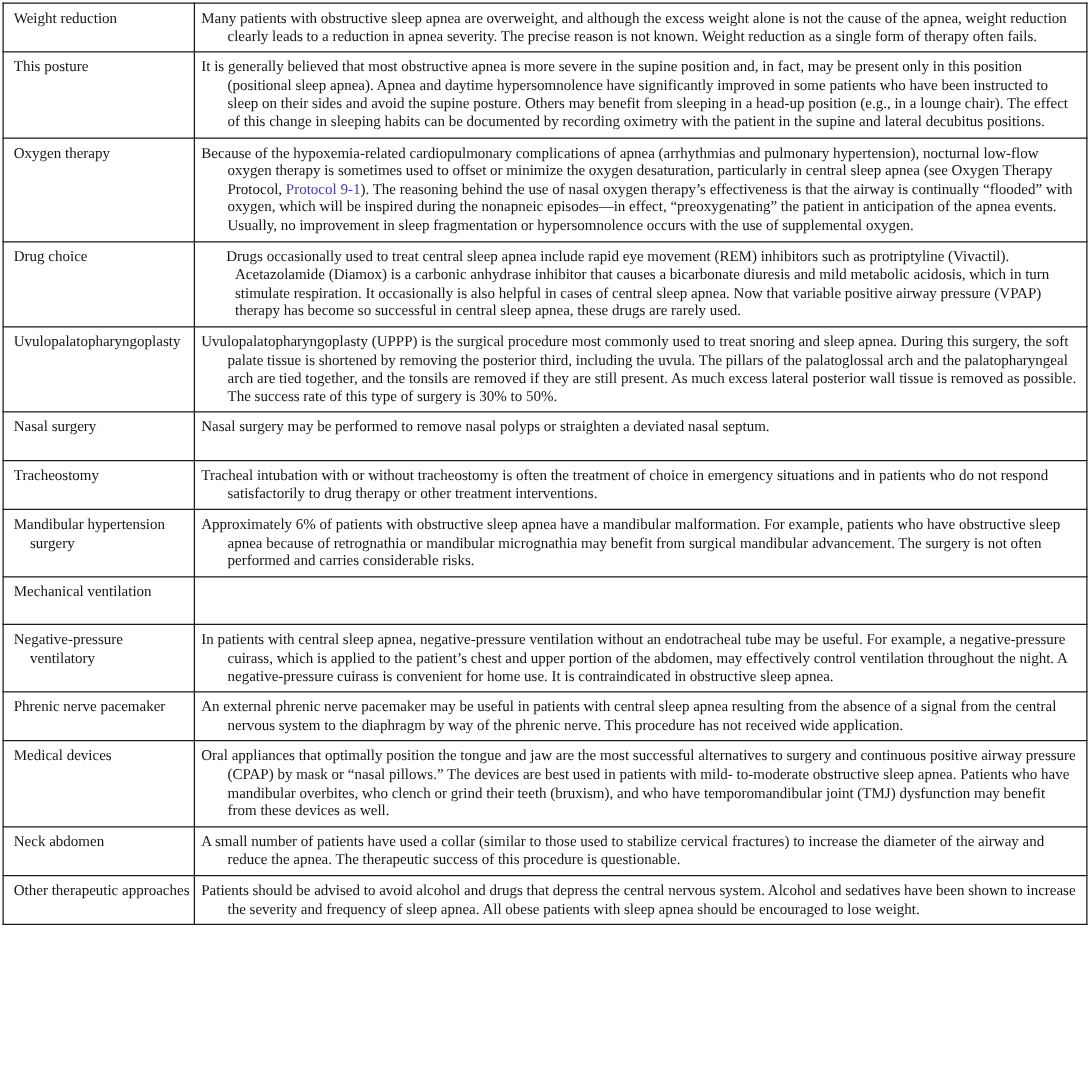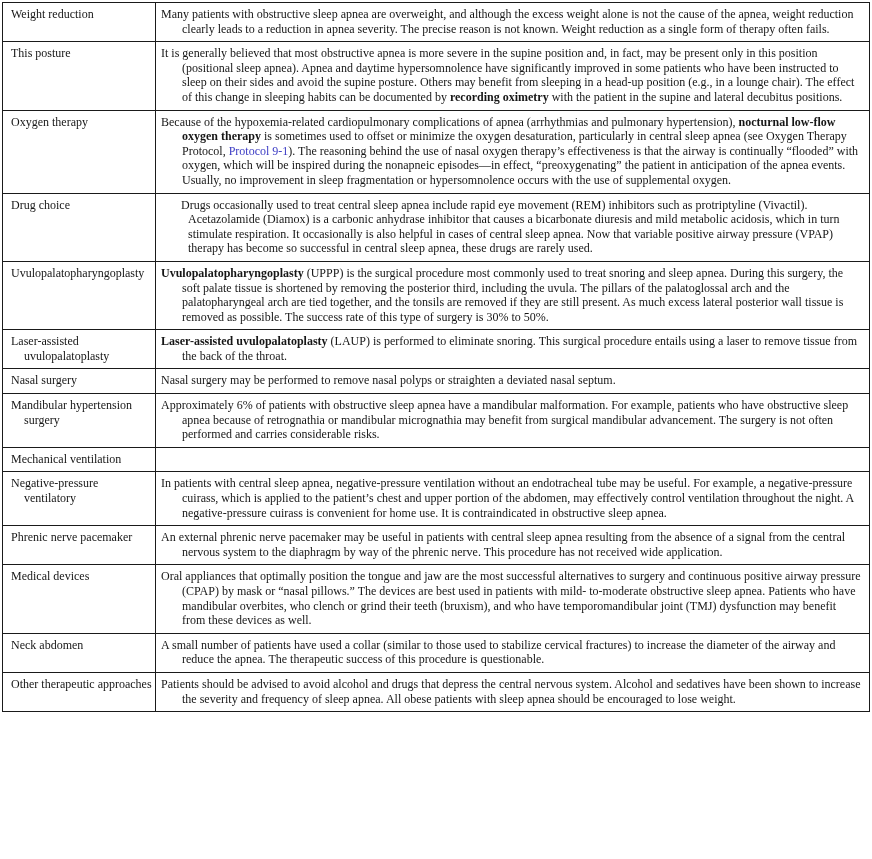--- a/index.html
+++ b/index.html
@@ -22,33 +22,33 @@
     border: 1px solid #1a1a1a;
     vertical-align: top;
     font-size: 12px;
     line-height: 14.6px;
     color: #161616;
     box-sizing: border-box;
     overflow: hidden;
   }
   td.name-cell {
     width: 153px;
-    padding: 4px 2px 5px 21px;
+    padding: 4px 2px 19px 21px;
     text-indent: -13px;
   }
   td.desc-cell {
     padding: 4px 7px 5px 26px;
     text-indent: -21px;
   }
   tr.indented td.desc-cell {
     padding-left: 32px;
     text-indent: -7px;
   }
   strong.bold-term {
-    font-weight: bold;
+    font-weight: normal;
   }
   a.protocol-link {
     text-decoration: none;
     cursor: pointer;
   }
 </style>
 </head>
 <body>
 
 <table class="treatment-table">
@@ -67,26 +67,26 @@
       </tr>
       <tr class="indented">
         <td class="name-cell">Drug choice</td>
         <td class="desc-cell"><span>Drugs occasionally used to treat central sleep apnea include rapid eye movement (REM) inhibitors such as protriptyline (Vivactil). Acetazolamide (Diamox) is a carbonic anhydrase inhibitor that causes a bicarbonate diuresis and mild metabolic acidosis, which in turn stimulate respiration. It occasionally is also helpful in cases of central sleep apnea. Now that variable positive airway pressure (VPAP) therapy has become so successful in central sleep apnea, these drugs are rarely used.</span></td>
       </tr>
       <tr>
         <td class="name-cell">Uvulopalatopharyngoplasty</td>
         <td class="desc-cell"><strong class="bold-term">Uvulopalatopharyngoplasty</strong><span> (UPPP) is the surgical procedure most commonly used to treat snoring and sleep apnea. During this surgery, the soft palate tissue is shortened by removing the posterior third, including the uvula. The pillars of the palatoglossal arch and the palatopharyngeal arch are tied together, and the tonsils are removed if they are still present. As much excess lateral posterior wall tissue is removed as possible. The success rate of this type of surgery is 30% to 50%.</span></td>
       </tr>
       <tr>
-        <td class="name-cell">Laser-assisted uvulopalatoplasty</td>
-        <td class="desc-cell"><strong class="bold-term">Laser-assisted uvulopalatoplasty</strong><span> (LAUP) is performed to eliminate snoring. This surgical procedure entails using a laser to remove tissue from the back of the throat.</span></td>
+        <td class="name-cell">Nasal surgery</td>
+        <td class="desc-cell"><span>Nasal surgery may be performed to remove nasal polyps or straighten a deviated nasal septum.</span></td>
       </tr>
       <tr>
-        <td class="name-cell">Nasal surgery</td>
-        <td class="desc-cell"><span>Nasal surgery may be performed to remove nasal polyps or straighten a deviated nasal septum.</span></td>
+        <td class="name-cell">Tracheostomy</td>
+        <td class="desc-cell"><span>Tracheal intubation with or without tracheostomy is often the treatment of choice in emergency situations and in patients who do not respond satisfactorily to drug therapy or other treatment interventions.</span></td>
       </tr>
       <tr>
         <td class="name-cell">Mandibular hypertension surgery</td>
         <td class="desc-cell"><span>Approximately 6% of patients with obstructive sleep apnea have a mandibular malformation. For example, patients who have obstructive sleep apnea because of retrognathia or mandibular micrognathia may benefit from surgical mandibular advancement. The surgery is not often performed and carries considerable risks.</span></td>
       </tr>
       <tr>
         <td class="name-cell">Mechanical ventilation</td>
         <td class="desc-cell"></td>
       </tr>
       <tr>

